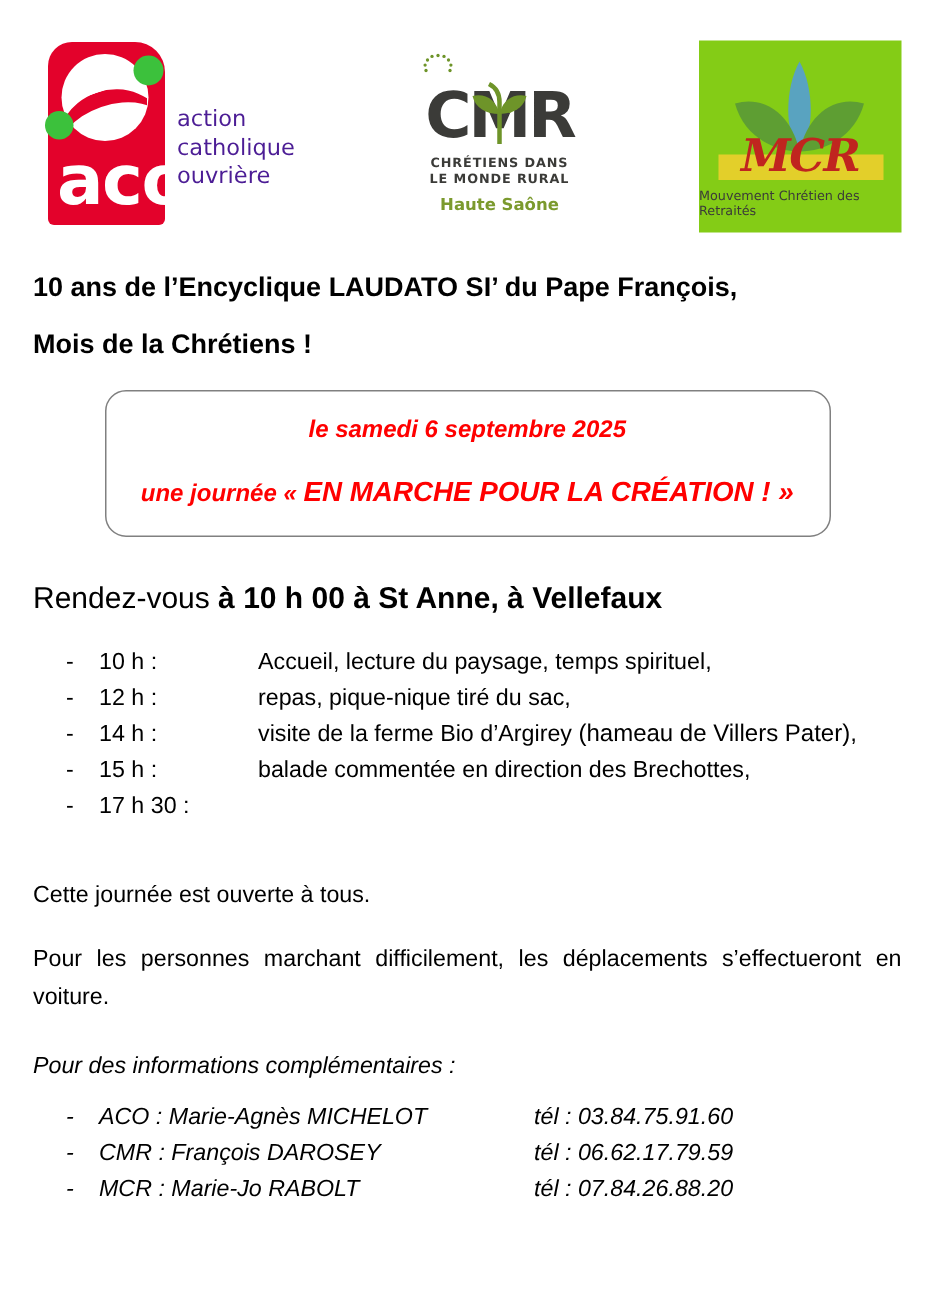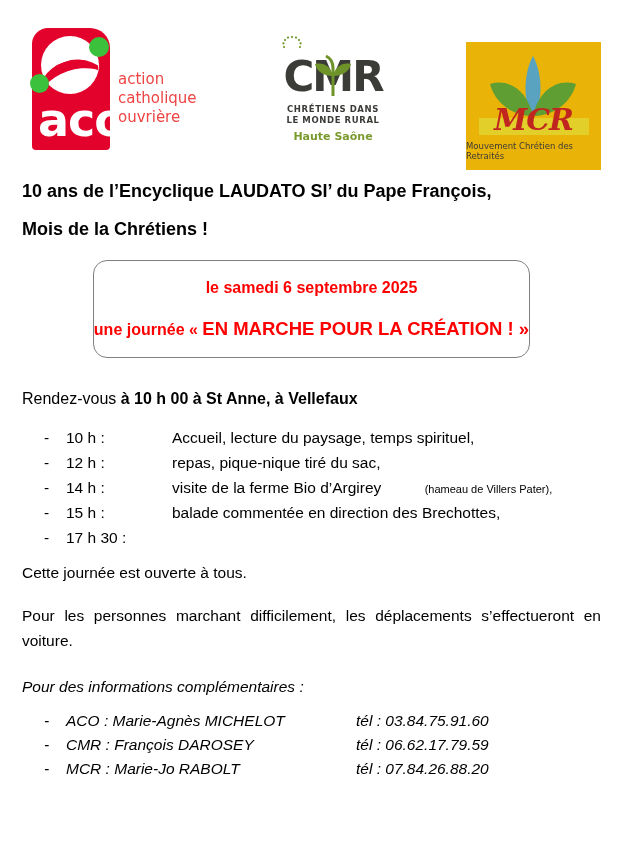--- a/index.html
+++ b/index.html
@@ -102,21 +102,21 @@
     font-size: 46px;
     font-weight: bold;
     letter-spacing: -1px;
     line-height: 40px;
     font-family: "DejaVu Sans", sans-serif;
   }
   .aco-tagline {
     position: absolute;
     left: 96px;
     top: 44px;
-    color: #ef4444;
+    color: #4c1d95;
     font-size: 15px;
     line-height: 19px;
     font-family: "DejaVu Sans", sans-serif;
   }
 
   
   .cmr-logo {
     position: absolute;
     left: 268px;
     top: 42px;
@@ -170,24 +170,24 @@
     font-weight: bold;
     line-height: 14px;
     margin-top: 4px;
     font-family: "DejaVu Sans", sans-serif;
   }
 
   
   .mcr-logo {
     position: absolute;
     left: 466px;
-    top: 42px;
+    top: 27px;
     width: 135px;
     height: 128px;
-    background: #eab308;
+    background: #84cc16;
   }
   .mcr-art {
     position: absolute;
     left: 0; top: 2px;
     width: 135px;
     height: 80px;
   }
   .mcr-script {
     position: absolute;
     left: 0;
@@ -235,43 +235,44 @@
   }
   .headline.first { margin-top: 10px; }
   .headline.second { margin-top: 20px; }
 
   .para {
     font-size: 15.5px;
     line-height: 25px;
     margin: 0;
   }
   .para.intro { margin-top: 19px; }
-  .para.open { margin-top: 10px; }
+  .para.open { margin-top: 34px; }
   .para.justified {
     text-align: justify;
     margin-top: 18px;
   }
   .para.italic {
     font-style: italic;
     margin-top: 21px;
   }
   em { font-style: italic; }
 
   
   .callout {
     margin: 22px auto 0 auto;
-    width: 437px;
+    width: 484px;
     height: 98px;
     border: 1px solid #808080;
     border-radius: 14px;
     box-sizing: border-box;
     display: flex;
     flex-direction: column;
     justify-content: center;
     align-items: center;
+    font-style: italic;
   }
   .callout-line1 {
     color: #ff0000;
     font-weight: bold;
     font-size: 16px;
     line-height: 20px;
   }
   .callout-line2 {
     color: #ff0000;
     font-weight: bold;
@@ -279,21 +280,21 @@
     line-height: 22px;
     margin-top: 20px;
     white-space: nowrap;
   }
   .callout-line2 .big {
     font-size: 18.5px;
   }
 
   
   .rdv {
-    font-size: 16px;
+    font-size: 20px;
     line-height: 22px;
     margin-top: 30px;
   }
   .rdv b { font-weight: bold; }
 
   
   .schedule {
     margin: 12px 0 0 0;
     padding: 0;
     list-style: none;
@@ -307,21 +308,21 @@
     width: 22px;
     flex: 0 0 22px;
     padding-left: 22px;
     box-sizing: content-box;
   }
   .sched-time {
     width: 106px;
     flex: 0 0 106px;
   }
   .sched-desc { flex: 1 1 auto; }
-  .small-note { font-size: 11px; margin-left: 39px; }
+  .small-note { font-size: 16px; }
 
   
   .contacts {
     margin: 10px 0 0 0;
     padding: 0;
     list-style: none;
     font-style: italic;
   }
   .contacts li {
     display: flex;

